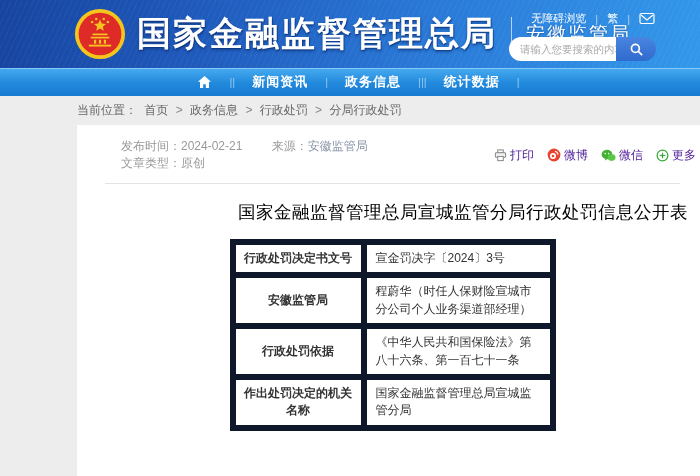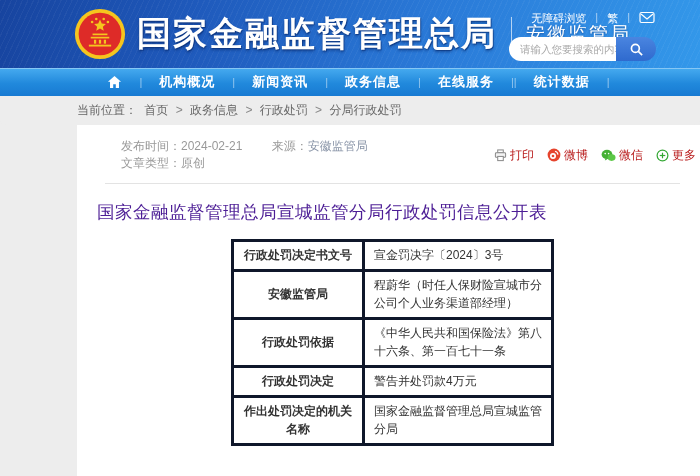--- a/index.html
+++ b/index.html
@@ -11,21 +11,21 @@
     background:linear-gradient(102deg,#17449f 0%,#1f5abc 28%,#2a7ad8 62%,#3398ea 100%); }
   .site-header::after { content:""; position:absolute; inset:0; pointer-events:none;
     background:repeating-linear-gradient(115deg, rgba(255,255,255,.045) 0 1px, transparent 1px 5px); }
   .brand { position:absolute; left:74px; top:8px; display:flex; align-items:center; z-index:2; }
   .emblem { width:52px; height:52px; flex:0 0 auto; }
   .site-title { margin-left:11px; font-size:34px; font-weight:bold; color:#fff; letter-spacing:2px;
     text-shadow:0 2px 3px rgba(9,43,112,.6), 1px 1px 0 rgba(9,43,112,.5); white-space:nowrap;font-family:Liberation Serif, serif; }
   .brand-divider { width:1px; height:34px; background:rgba(255,255,255,.65); margin:0 14px; }
   .branch-title { font-size:19px; color:#fff; letter-spacing:2px; text-shadow:0 1px 2px rgba(9,43,112,.5); white-space:nowrap; }
 
-  .utility-bar { position:absolute; top:11px; right:45px; display:flex; align-items:flex-start; gap:9px;
+  .utility-bar { position:absolute; top:11px; right:45px; display:flex; align-items:center; gap:9px;
     font-size:11px; color:#fff; z-index:2; }
   .utility-bar a { color:#fff; text-decoration:none; cursor:pointer; }
   .util-sep { color:rgba(255,255,255,.6); }
   .mail-icon svg { display:block; }
 
   .search-box { position:absolute; top:37px; right:44px; width:147px; height:24px; display:flex; z-index:2; }
   .search-input { flex:1; min-width:0; border:none; outline:none; border-radius:12px 0 0 12px;
     padding:0 0 0 11px; font-size:10.5px; color:#666; background:#fff; }
   .search-input::placeholder { color:#a9a9a9; }
   .search-btn { width:40px; border:none; cursor:pointer; border-radius:0 12px 12px 0;
@@ -46,28 +46,28 @@
   .bc-sep { margin:0 4px; color:#888; }
   .bc-prefix { margin-right:4px; }
 
   
   .card { width:631px; height:351px; margin-left:77px; background:#fff; overflow:hidden; }
   .meta-row { display:flex; justify-content:space-between; align-items:center;
     padding:13px 12px 0 44px; font-size:12px; color:#999; }
   .meta-left span.group { margin-right:26px; white-space:nowrap; }
   .meta-src { color:#8a95a8; }
   .actions { display:flex; align-items:center; gap:13px; }
-  .action { display:flex; align-items:center; gap:3px; color:#b91c1c; font-size:12px; cursor:pointer; white-space:nowrap; }
+  .action { display:flex; align-items:center; gap:3px; color:#4c1d95; font-size:12px; cursor:pointer; white-space:nowrap; }
   .meta-divider { margin:11px 28px 0; border-top:1px solid #e3e3e3; }
 
-  .article-title { text-align:left; font-size:17.5px; font-weight:500; color:#4c1d95;
+  .article-title { text-align:right; font-size:17.5px; font-weight:500; color:#000000;
     margin:16px 20px 15px; letter-spacing:.5px; }
 
   .penalty-table { margin:0 auto; border-collapse:collapse; table-layout:fixed; width:320px; }
-  .penalty-table th, .penalty-table td { border:3px solid #0f172a; font-size:12px; line-height:1.45;
+  .penalty-table th, .penalty-table td { border:6px solid #0f172a; font-size:12px; line-height:1.45;
     color:#333; vertical-align:middle; }
   .penalty-table th { width:131px; font-weight:bold; text-align:center; padding:5px 6px; }
   .penalty-table td { width:189px; text-align:left; padding:5px 9px; }
 </style>
 </head>
 <body>
 
 <div>
 
   <header class="site-header">
@@ -116,27 +116,25 @@
     </div>
   </header>
 
   <nav class="main-nav">
     <a class="nav-home">
       <svg width="15" height="14" viewBox="0 0 16 15" fill="#fff">
         <path d="M8 1 L15 7.2 H12.8 V14 H9.4 V10 H6.6 V14 H3.2 V7.2 H1 Z"></path>
       </svg>
     </a>
     <span class="nav-sep">|</span>
-    <a class="nav-item">机构概况</a>
     <span class="nav-sep">|</span>
     <a class="nav-item">新闻资讯</a>
     <span class="nav-sep">|</span>
     <a class="nav-item">政务信息</a>
     <span class="nav-sep">|</span>
-    <a class="nav-item">在线服务</a>
     <span class="nav-sep">|</span>
     <span class="nav-sep">|</span>
     <a class="nav-item">统计数据</a>
     <span class="nav-sep">|</span>
   </nav>
 
   <div class="breadcrumb-bar">
     <span class="bc-prefix">当前位置：</span>
     <a>首页</a>
     <span class="bc-sep">&gt;</span>
@@ -206,24 +204,20 @@
         </tr>
         <tr>
           <th>安徽监管局</th>
           <td>程蔚华（时任人保财险宣城市分公司个人业务渠道部经理）</td>
         </tr>
         <tr>
           <th>行政处罚依据</th>
           <td>《中华人民共和国保险法》第八十六条、第一百七十一条</td>
         </tr>
         <tr>
-          <th>行政处罚决定</th>
-          <td>警告并处罚款4万元</td>
-        </tr>
-        <tr>
           <th>作出处罚决定的机关名称</th>
           <td>国家金融监督管理总局宣城监管分局</td>
         </tr>
 
       </tbody>
     </table>
 
   </main>
 </div>
 

